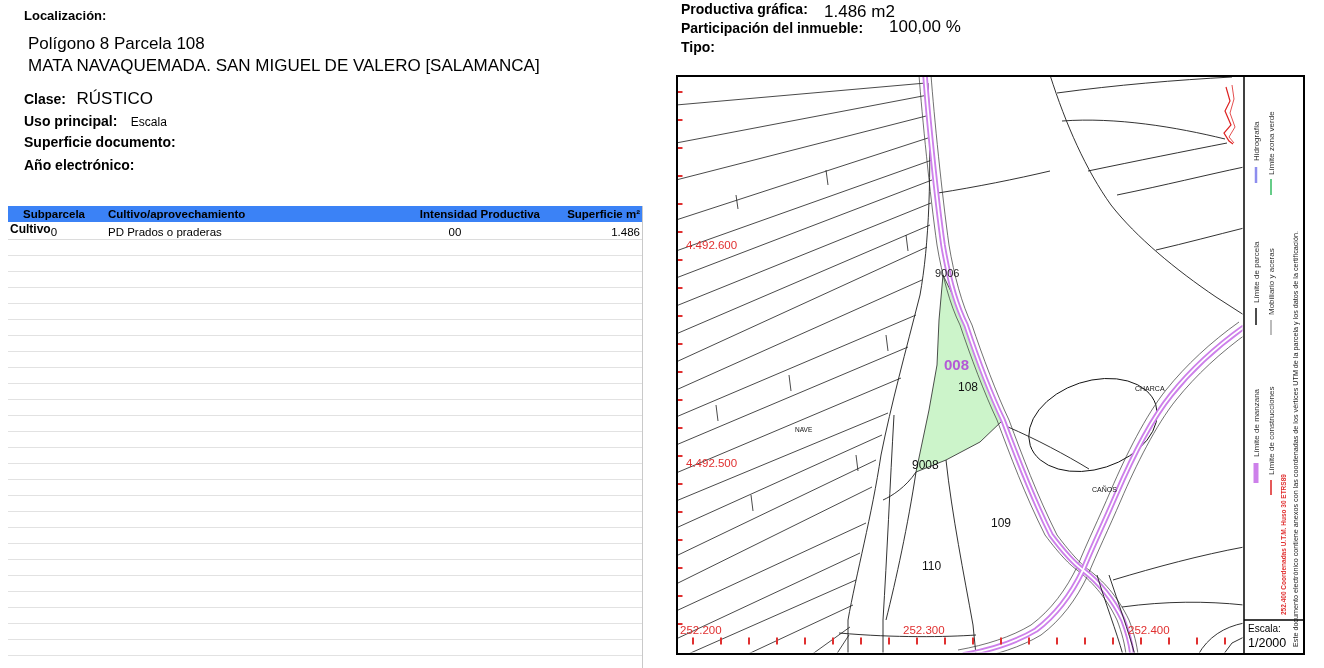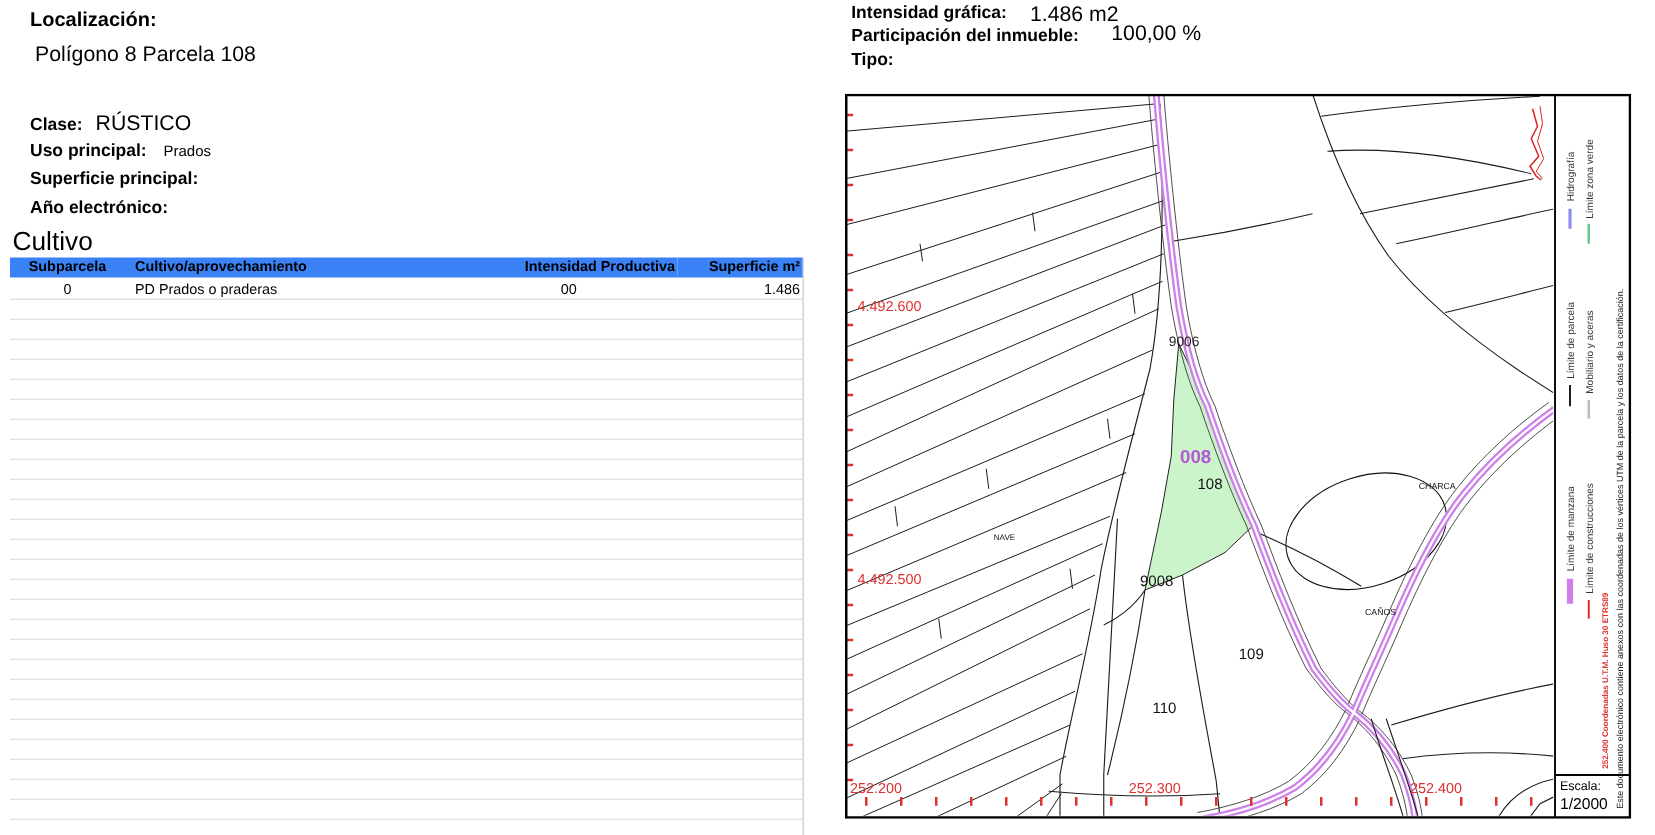--- a/index.html
+++ b/index.html
@@ -2,22 +2,22 @@
 <html><head>
 <meta charset="utf-8">
 <style>
   html,body{margin:0;padding:0;background:#fff;}
   .screen{position:relative;width:1324px;height:668px;background:#fff;overflow:hidden;
           font-family:"Liberation Sans",sans-serif;color:#000;}
   .abs{position:absolute;white-space:nowrap;}
   .blabel{font-weight:bold;font-size:14px;}
   .val13{font-size:17px;}
   .val12{font-size:12px;}
-  .h-loc{font-weight:bold;font-size:16px;}
-  .h-cultivo{font-weight:normal;font-size:21px;}
+  .h-loc{font-weight:bold;font-size:13px;}
+  .h-cultivo{font-weight:bold;font-size:12px;margin-top:40px;}
   .table-wrap{position:absolute;left:8px;top:206px;width:634px;border-right:1px solid #c9c9c9;}
   table.cultivo{border-collapse:collapse;width:100%;font-size:11.5px;table-layout:fixed;}
   table.cultivo th{background:#3b82f6;font-weight:bold;padding:2px 2px;border-bottom:2px solid #fff;}
   table.cultivo th.c0{width:88px;text-align:center;}
   table.cultivo th.c1{text-align:left;padding-left:8px;}
   table.cultivo th.c2{width:170px;text-align:right;}
   table.cultivo th.c3{width:96px;text-align:right;padding-right:2px;}
   table.cultivo td{height:13px;padding:1px 2px;border-bottom:1px solid #dcdcdc;overflow:hidden;}
   table.cultivo td.c0{text-align:center;}
   table.cultivo td.c1{text-align:left;padding-left:8px;}
@@ -26,30 +26,31 @@
   tr.empty-row td{border-bottom:1px solid #e2e2e2;}
   svg text{font-family:"Liberation Sans",sans-serif;}
 </style>
 </head>
 <body>
 
 <div class="screen">
 
   <div class="abs h-loc" style="left:24px;top:8px;">Localización:</div>
   <div class="abs val13" style="left:28px;top:34px;">Polígono 8 Parcela 108</div>
+  <div class="abs val13" style="left:28px;top:56px;">MATA NAVAQUEMADA. SAN MIGUEL DE VALERO [SALAMANCA]</div>
 
   <div class="abs" style="left:24px;top:89px;">
     <span class="blabel">Clase:</span>
     <span class="val13" style="margin-left:6px;">RÚSTICO</span>
   </div>
   <div class="abs" style="left:24px;top:112px;">
     <span class="blabel">Uso principal:</span>
-    <span class="val12" style="margin-left:9px;">Prados</span>
+    <span class="val12" style="margin-left:9px;">Escala</span>
   </div>
-  <div class="abs blabel" style="left:24px;top:134px;">Superficie principal:</div>
+  <div class="abs blabel" style="left:24px;top:134px;">Superficie documento:</div>
   <div class="abs blabel" style="left:24px;top:157px;">Año electrónico:</div>
 
   <div class="abs h-cultivo" style="left:10px;top:182px;">Cultivo</div>
 
   <div class="table-wrap">
     <table class="cultivo">
       <thead>
         <tr>
           <th class="c0">Subparcela</th>
           <th class="c1">Cultivo/aprovechamiento</th>
@@ -223,21 +224,21 @@
           <tr class="empty-row">
             <td></td>
             <td></td>
             <td></td>
             <td></td>
           </tr>
         </tbody>
     </table>
   </div>
 
-  <div class="abs blabel" style="left:681px;top:1px;">Intensidad gráfica:</div>
+  <div class="abs blabel" style="left:681px;top:1px;">Productiva gráfica:</div>
   <div class="abs val13" style="left:824px;top:2px;">1.486 m2</div>
   <div class="abs blabel" style="left:681px;top:20px;">Participación del inmueble:</div>
   <div class="abs val13" style="left:889px;top:17px;">100,00 %</div>
   <div class="abs blabel" style="left:681px;top:39px;">Tipo:</div>
 
   <svg class="abs" style="left:676px;top:75px;" width="629" height="580" viewBox="0 0 629 580">
     <defs>
       <clipPath id="mapClip">
           <rect x="1.5" y="1.5" width="565" height="576"></rect>
         </clipPath>

